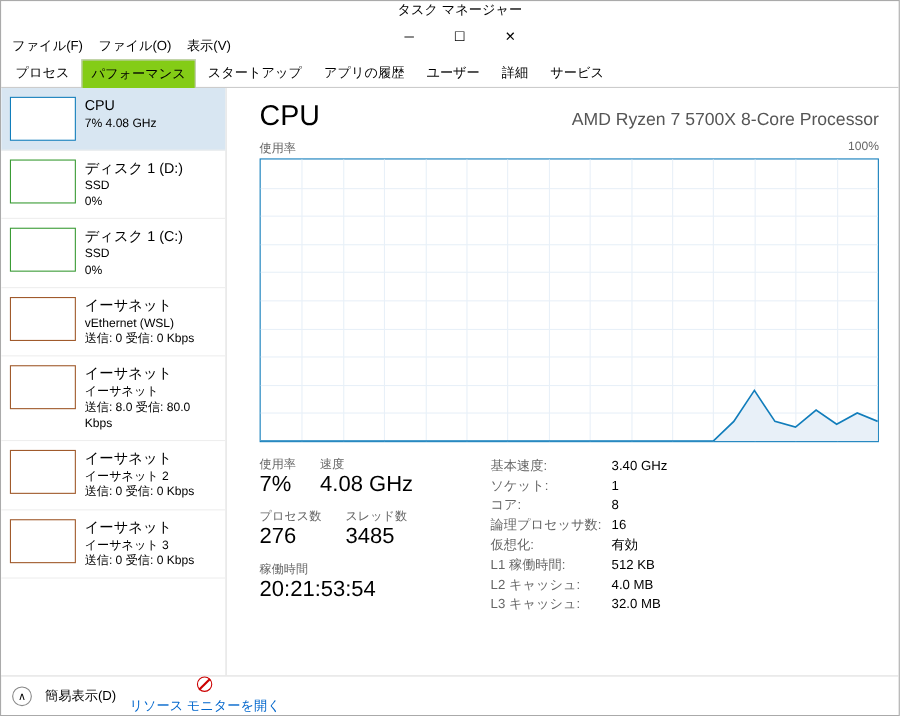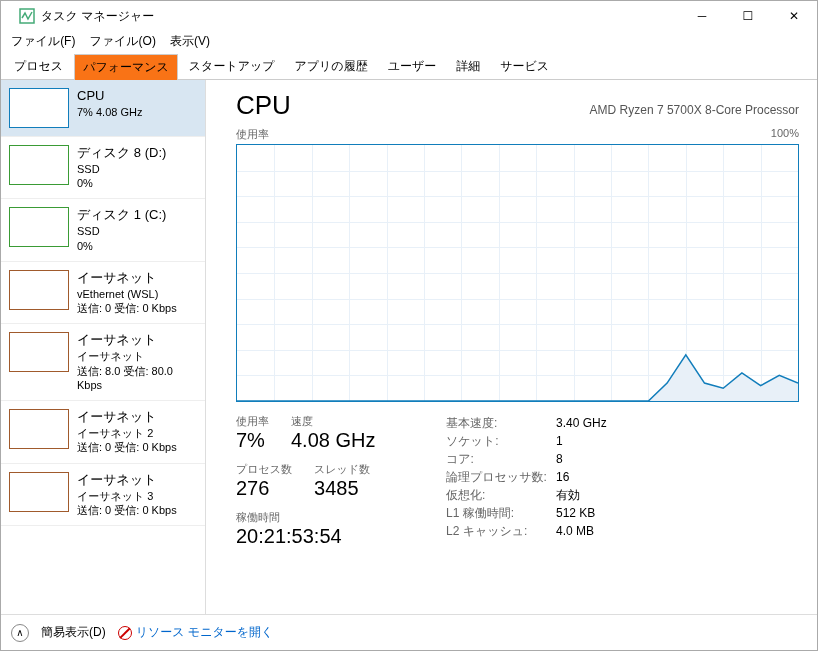--- a/index.html
+++ b/index.html
@@ -1,56 +1,56 @@
 <!DOCTYPE html>
 <html><head>
 <meta charset="utf-8">
 <style>
 * { margin: 0; padding: 0; box-sizing: border-box; font-family: "Yu Gothic UI", "Meiryo", sans-serif; }
 body { background: #fff; width: 818px; height: 651px; border: 1px solid #aaa; display: flex; flex-direction: column; overflow: hidden; }
-.titlebar { height: 30px; display: flex; align-items: center; padding-left: 18px; }
+.titlebar { height: 30px; display: flex; align-items: center; padding-left: 18px; flex-direction: column; }
 .titlebar .icon { width: 16px; height: 16px; margin-right: 6px; }
 .titlebar .title { font-size: 12px; flex: 1; }
 .titlebar .btns { display: flex; }
 .titlebar .btn { width: 46px; height: 30px; display: flex; align-items: center; justify-content: center; font-size: 12px; }
 .menubar { height: 20px; display: flex; align-items: center; padding-left: 4px; font-size: 12px; gap: 2px; }
 .menubar span { padding: 2px 6px; }
 .tabs { display: flex; border-bottom: 1px solid #ccc; padding-left: 4px; font-size: 12px; margin-top: 2px; }
 .tab { padding: 4px 8px; border: 1px solid transparent; border-bottom: none; margin-right: 2px; }
-.tab.active { border-color: #ccc; background: #f97316; position: relative; top: 1px; }
+.tab.active { border-color: #ccc; background: #84cc16; position: relative; top: 1px; }
 .content { flex: 1; display: flex; overflow: hidden; gap: 12px; }
 .sidebar { width: 205px; border-right: 1px solid #ddd; overflow-y: auto; background: #fff; }
 .sitem { display: flex; padding: 8px; border-bottom: 1px solid #eee; }
 .sitem.selected { background: #d8e6f2; }
 .sitem .thumb { width: 60px; height: 40px; border: 1px solid; flex-shrink: 0; margin-right: 8px; background: #fff; position: relative; }
 .sitem .info { font-size: 11px; line-height: 1.3; }
 .sitem .info .name { font-size: 13px; }
 .main { flex: 1; padding: 10px 18px; display: flex; flex-direction: column; }
 .hdr { display: flex; justify-content: space-between; align-items: baseline; }
 .hdr h1 { font-size: 26px; font-weight: 400; }
-.hdr .model { font-size: 12px; color: #555; }
+.hdr .model { font-size: 16px; color: #555; }
 .chartlabels { display: flex; justify-content: space-between; font-size: 11px; color: #666; margin-top: 6px; }
 .chart { height: 258px; border: 1px solid #117dbb; position: relative; background: #fff; margin-top: 2px; }
 .chart .grid { position: absolute; inset: 0; }
 .chart .gline { position: absolute; background: #e8f0f8; }
 .chart .gh { width: 100%; height: 1px; }
 .chart .gv { height: 100%; width: 1px; }
 .chart svg { position: absolute; inset: 0; width: 100%; height: 100%; }
 .axislabels { display: flex; justify-content: space-between; font-size: 11px; color: #666; margin-top: 2px; }
 .stats { display: flex; margin-top: 12px; font-size: 12px; }
 .statsL { width: 210px; }
 .bigrow { display: flex; gap: 22px; margin-bottom: 10px; }
 .bigstat .lbl { font-size: 11px; color: #666; }
 .bigstat .val { font-size: 20px; }
 .statsR { flex: 1; }
 .srow { display: flex; font-size: 12px; line-height: 1.5; }
 .srow .k { width: 110px; color: #666; }
 .footer { height: 36px; border-top: 1px solid #ddd; display: flex; align-items: center; padding: 0 10px; font-size: 12px; gap: 12px; }
 .footer .chev { width: 18px; height: 18px; border: 1px solid #888; border-radius: 50%; display: flex; align-items: center; justify-content: center; font-size: 10px; }
-.footer .link { color: #0066cc; display: flex; align-items: center; gap: 4px; }
+.footer .link { color: #0066cc; display: flex; align-items: center; gap: 4px; flex-direction: column; }
 .nocircle { width: 14px; height: 14px; border: 1.5px solid #c00; border-radius: 50%; position: relative; }
 .nocircle::after { content: ""; position: absolute; width: 1.5px; height: 14px; background: #c00; left: 5px; top: -1px; transform: rotate(45deg); }
 </style>
 </head>
 <body>
 
 <div class="titlebar">
   <svg class="icon" viewBox="0 0 16 16">
       <rect x="1" y="1" width="14" height="14" fill="none" stroke="#4a7" stroke-width="1.5"></rect>
       <path d="M3 10 L6 5 L9 11 L13 4" fill="none" stroke="#4a7" stroke-width="1.5"></path>
@@ -85,21 +85,21 @@
         <div class="thumb" style="border-color:#117dbb"></div>
     <div class="info">
           <div class="name">CPU</div>
           <div>7%  4.08 GHz</div>
           <div></div>
         </div>
       </div>
       <div class="sitem">
         <div class="thumb" style="border-color:#3a9b35"></div>
     <div class="info">
-          <div class="name">ディスク 8 (D:)</div>
+          <div class="name">ディスク 1 (D:)</div>
           <div>SSD</div>
           <div>0%</div>
         </div>
       </div>
       <div class="sitem">
         <div class="thumb" style="border-color:#3a9b35"></div>
     <div class="info">
           <div class="name">ディスク 1 (C:)</div>
           <div>SSD</div>
           <div>0%</div>
@@ -229,20 +229,24 @@
             <div>有効</div>
           </div>
           <div class="srow">
             <div class="k">L1 稼働時間:</div>
             <div>512 KB</div>
           </div>
           <div class="srow">
             <div class="k">L2 キャッシュ:</div>
             <div>4.0 MB</div>
           </div>
+          <div class="srow">
+            <div class="k">L3 キャッシュ:</div>
+            <div>32.0 MB</div>
+          </div>
         </div>
     </div>
   </div>
 </div>
 
 <div class="footer">
   <div class="chev">∧</div>
   <span style="">簡易表示(D)</span>
   <span class="link">
     <span class="nocircle"></span>

